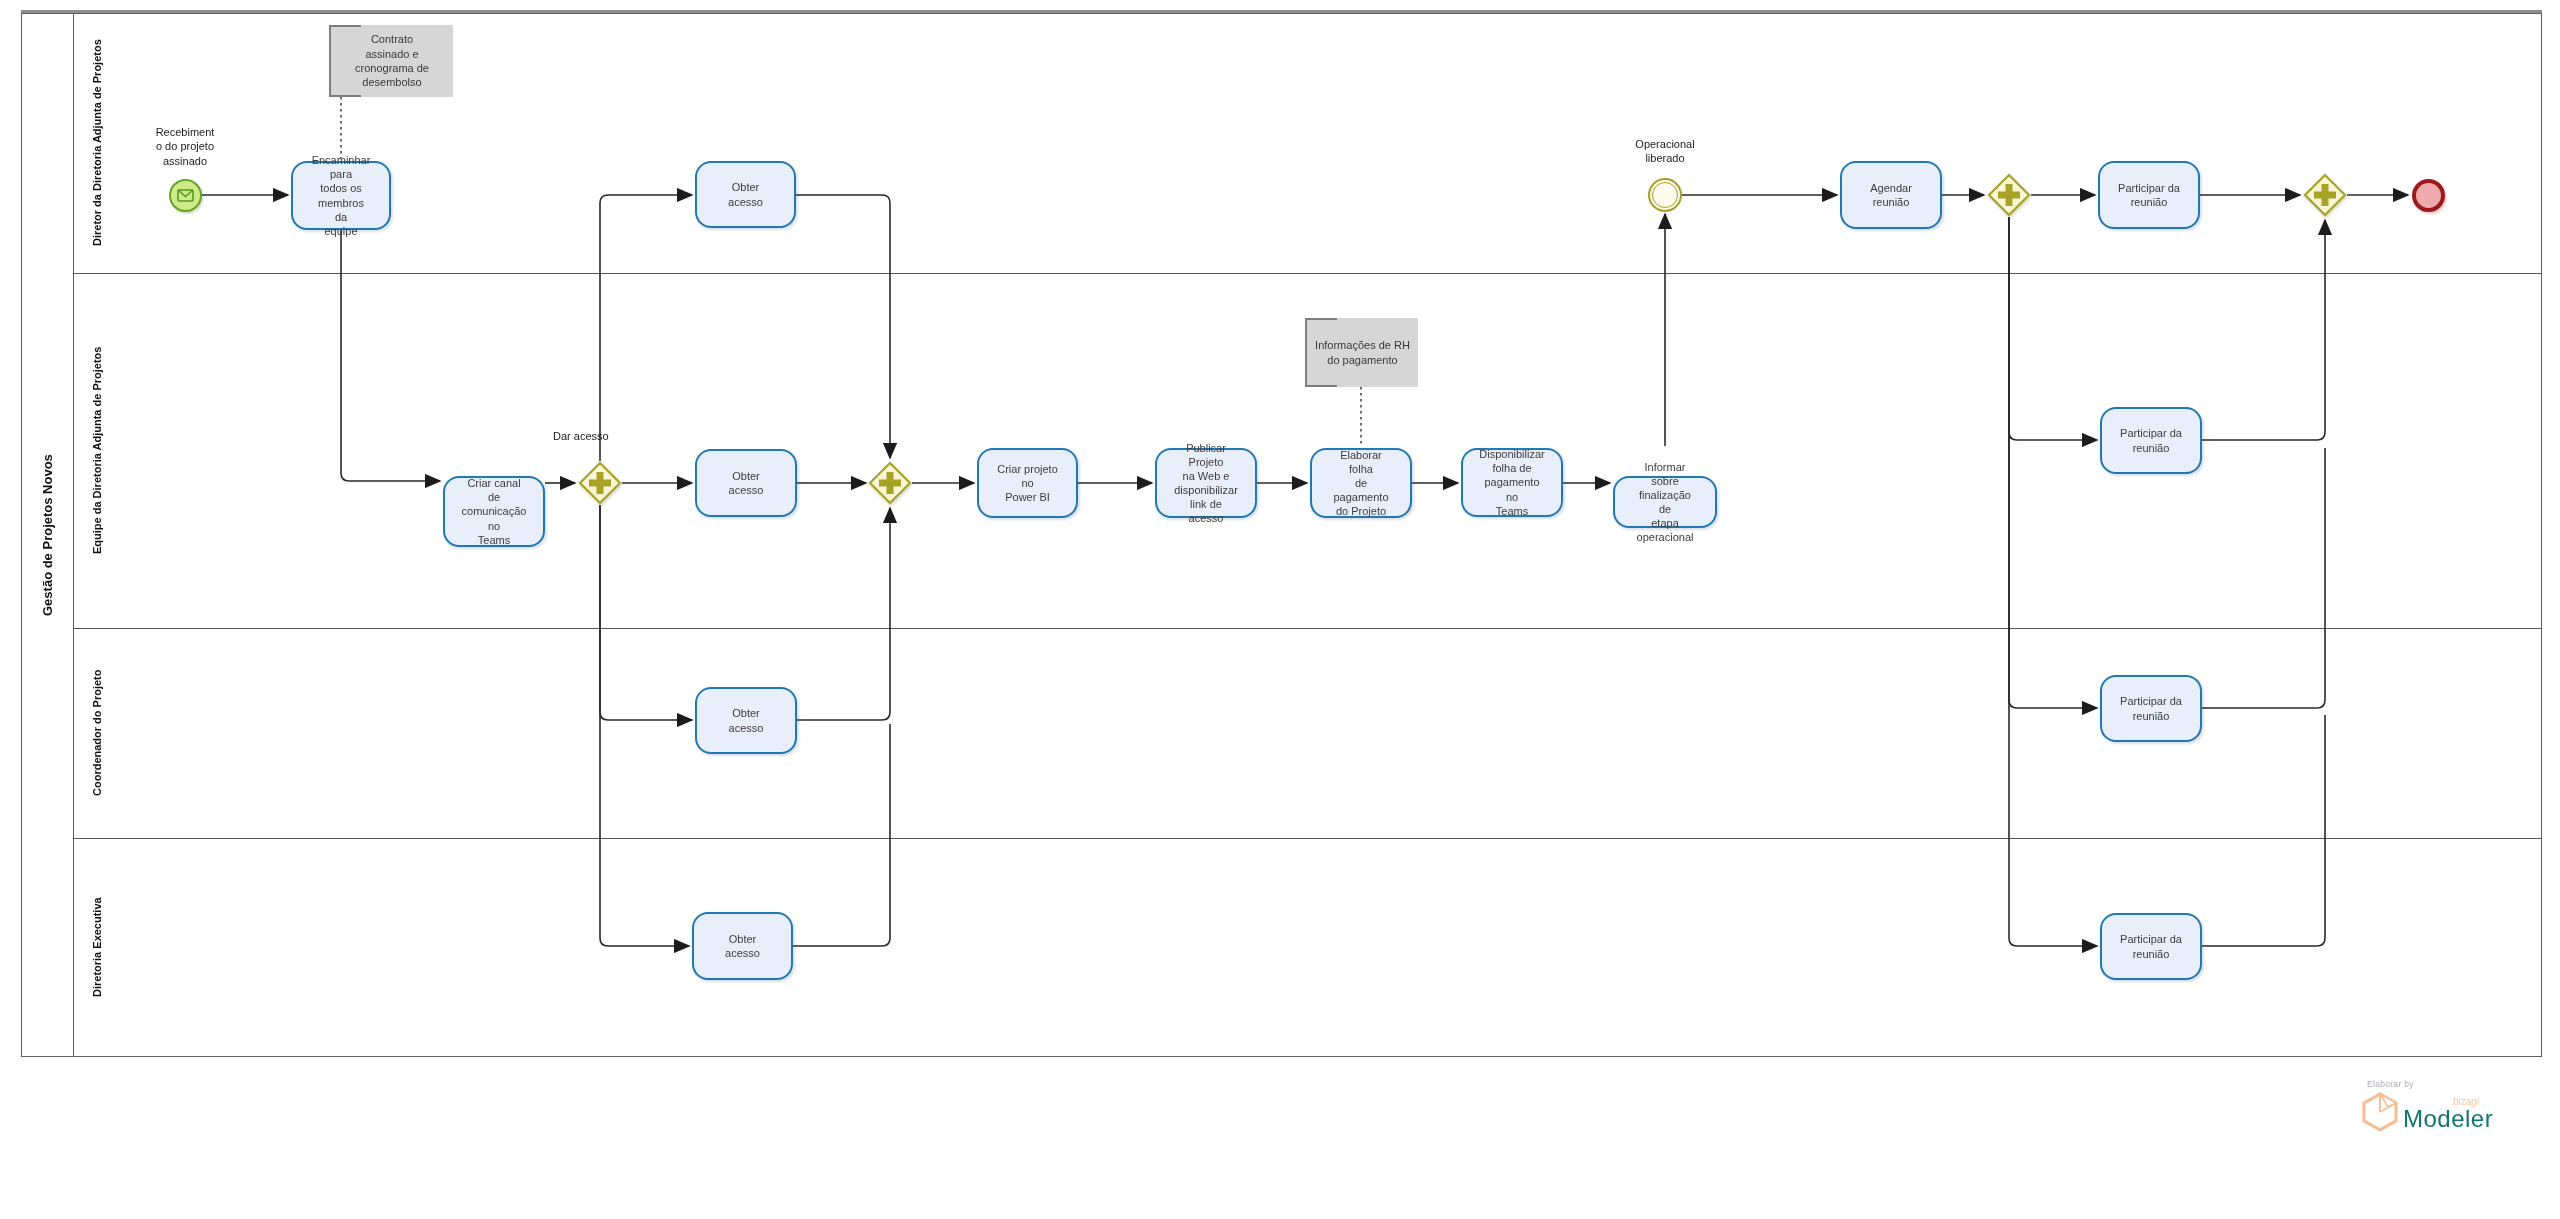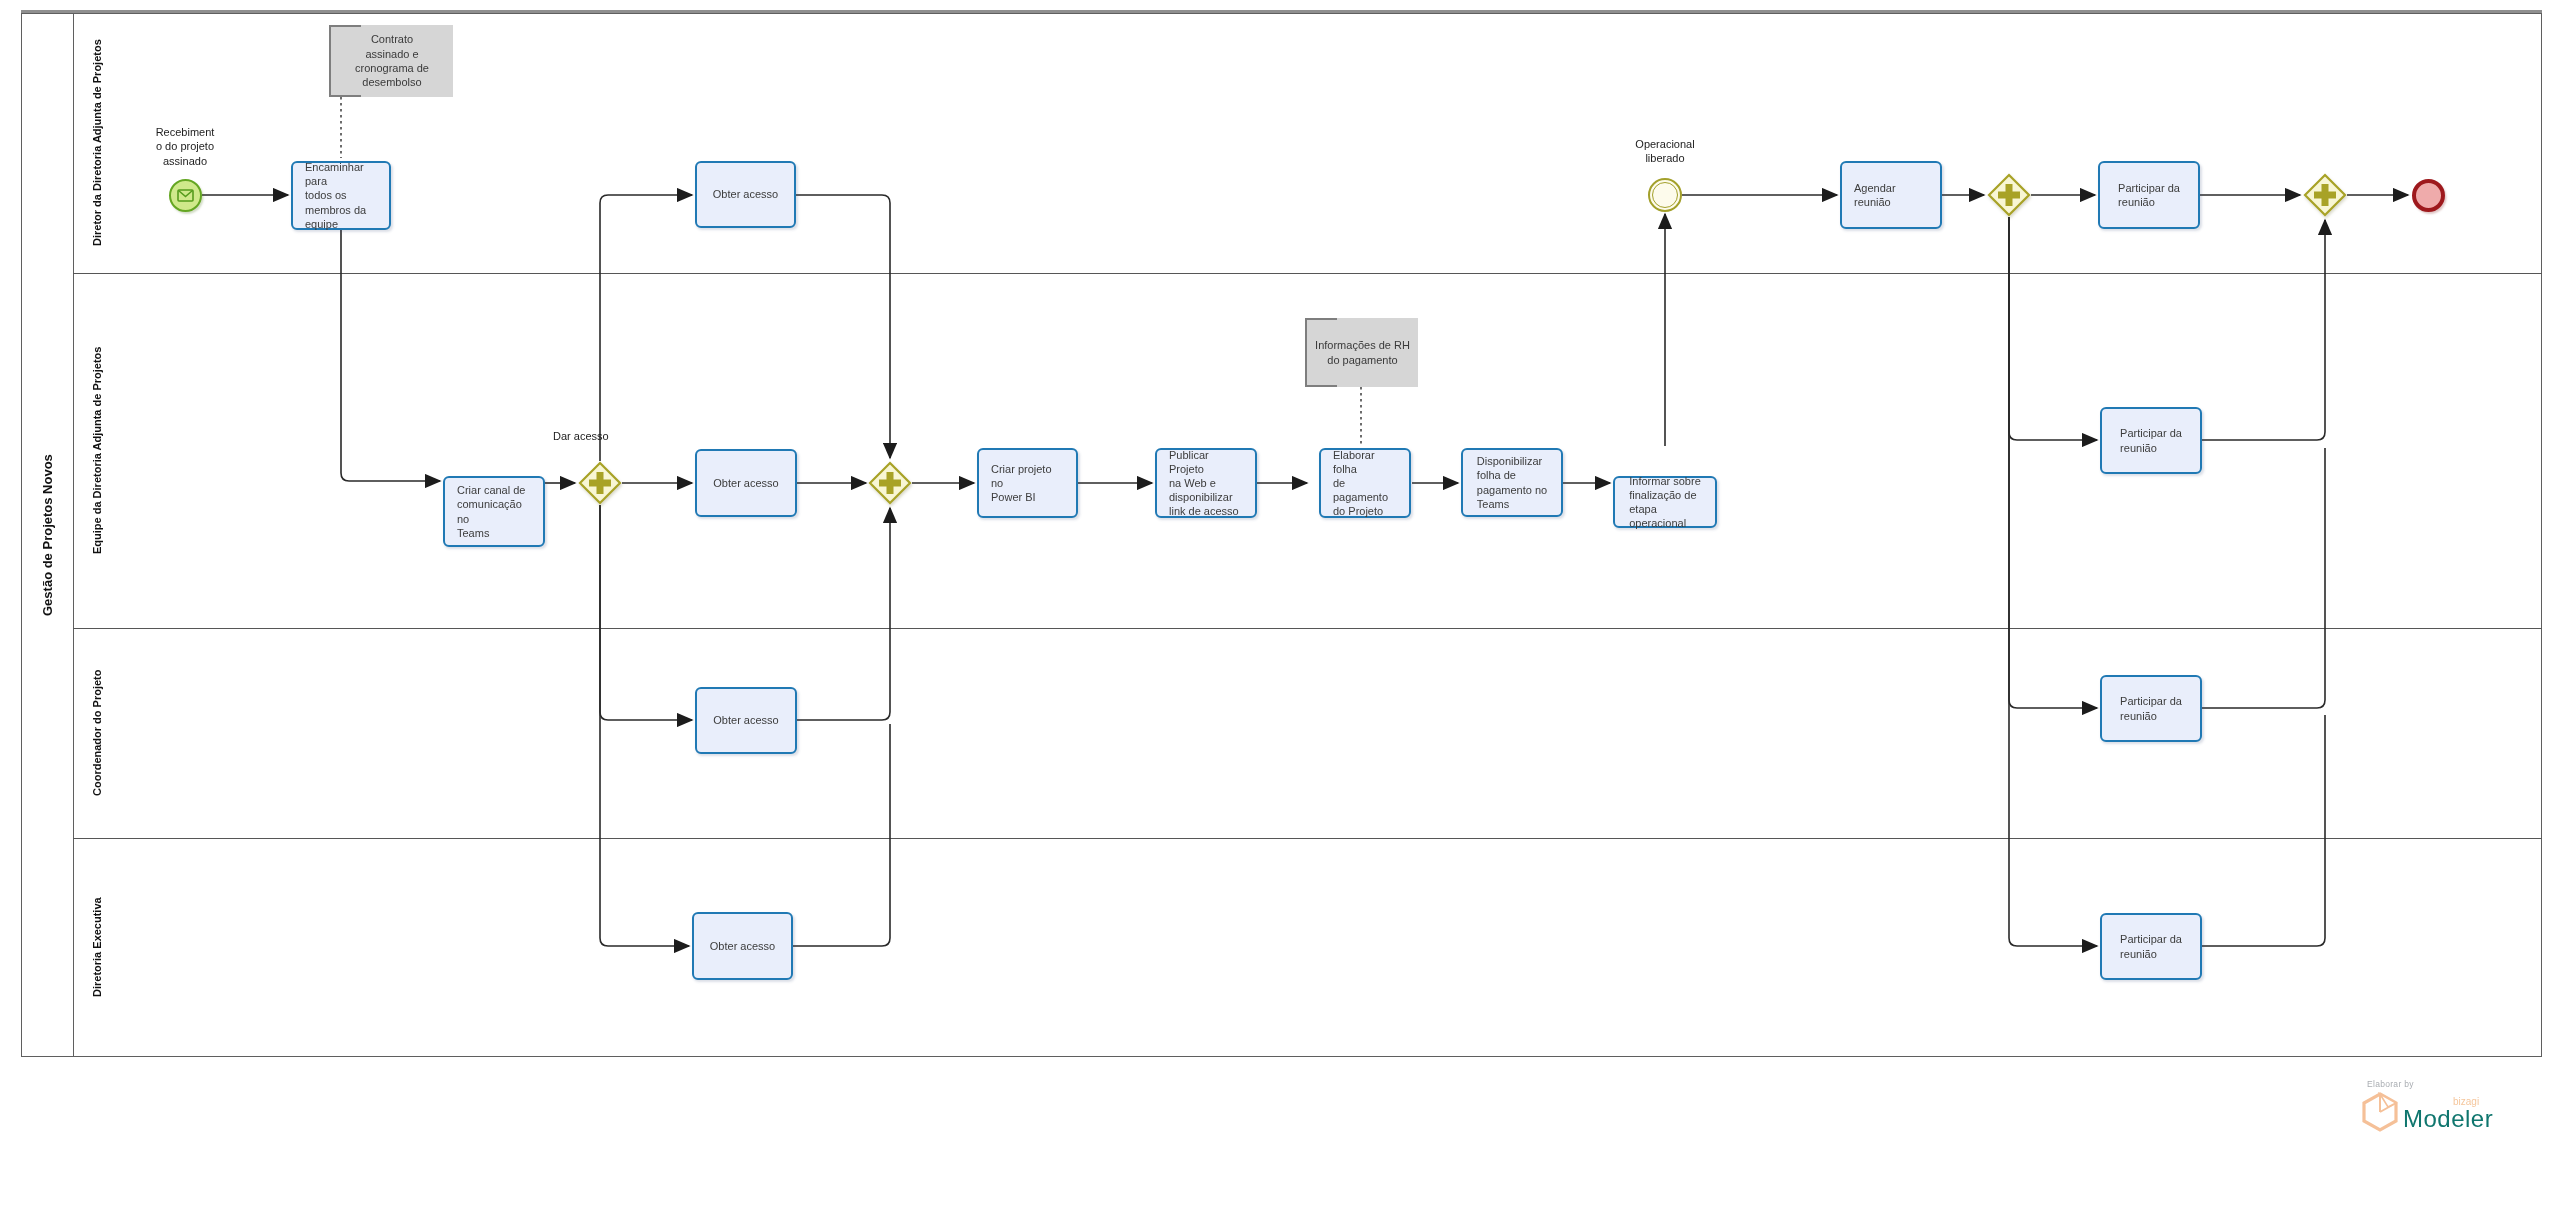--- a/index.html
+++ b/index.html
@@ -15,23 +15,23 @@
   .lane-divider { position:absolute; left:73px; width:2469px; height:1px; background:#565656; }
 
   .vtext { writing-mode:vertical-rl; transform:rotate(180deg); text-align:center;
            color:#111; font-weight:bold; white-space:nowrap; }
   .pool-title { position:absolute; left:21px; top:13px; width:52px; height:1044px;
                 display:flex; align-items:center; justify-content:center; font-size:13px; }
   .lane-label { position:absolute; left:76px; width:42px; display:flex; align-items:center;
                 justify-content:center; font-size:11px; }
 
   
-  .task { position:absolute; background:#e9eefb; border:2px solid #2079b4; border-radius:6px;
-          display:flex; align-items:center; justify-content:center; 
-          font-size:11px; line-height:1.28; color:#3c3c3c; white-space:pre-line; padding:12px;
+  .task { position:absolute; background:#e9eefb; border:2px solid #2079b4; border-radius:16px;
+          display:flex; align-items:center; justify-content:center; text-align:center;
+          font-size:11px; line-height:1.28; color:#3c3c3c; white-space:pre-line; padding:18px;
           box-shadow:1.5px 2px 2.5px rgba(60,80,120,0.18); }
   .gateway { position:absolute; width:44px; height:44px; filter:drop-shadow(1.5px 2px 1.5px rgba(100,100,40,0.25)); }
   .evt { position:absolute; border-radius:50%; display:flex; align-items:center; justify-content:center; }
   .evt-start { width:33px; height:33px; background:#cfe98b; border:2.5px solid #64a622;
                box-shadow:1.5px 2px 2px rgba(80,120,30,0.25); }
   .evt-intermediate { width:34px; height:34px; background:#fdfbec; border:2px solid #a3a02b; }
   .evt-intermediate .inner { width:26px; height:26px; border-radius:50%; border:1.5px solid #a3a02b; }
   .evt-end { width:33px; height:33px; background:#efabab; border:4px solid #9e191d;
              box-shadow:1.5px 2px 2px rgba(130,30,30,0.25); }
 
@@ -203,21 +203,21 @@
   <div class="task" style="left:443px; top:448px; width:102px; height:71px;margin-top:28px;">Criar canal de
 comunicação no
 Teams</div>
   <div class="task" style="left:695px; top:449px; width:102px; height:68px;">Obter acesso</div>
   <div class="task" style="left:977px; top:448px; width:101px; height:70px;">Criar projeto no
 Power BI</div>
   <div class="task" style="left:1155px; top:448px; width:102px; height:70px;">Publicar  Projeto
 na Web e
 disponibilizar
 link de acesso</div>
-  <div class="task" style="left:1310px; top:448px; width:92px; height:70px;margin-left:9px;">Elaborar folha
+  <div class="task" style="left:1310px; top:448px; width:102px; height:70px;">Elaborar folha
 de pagamento
 do Projeto</div>
   <div class="task" style="left:1461px; top:448px; width:102px; height:69px;">Disponibilizar
 folha de
 pagamento no
 Teams</div>
   <div class="task" style="left:1613px; top:431px; width:104px; height:52px;margin-top:45px;">Informar sobre
 finalização de
 etapa
 operacional</div>

